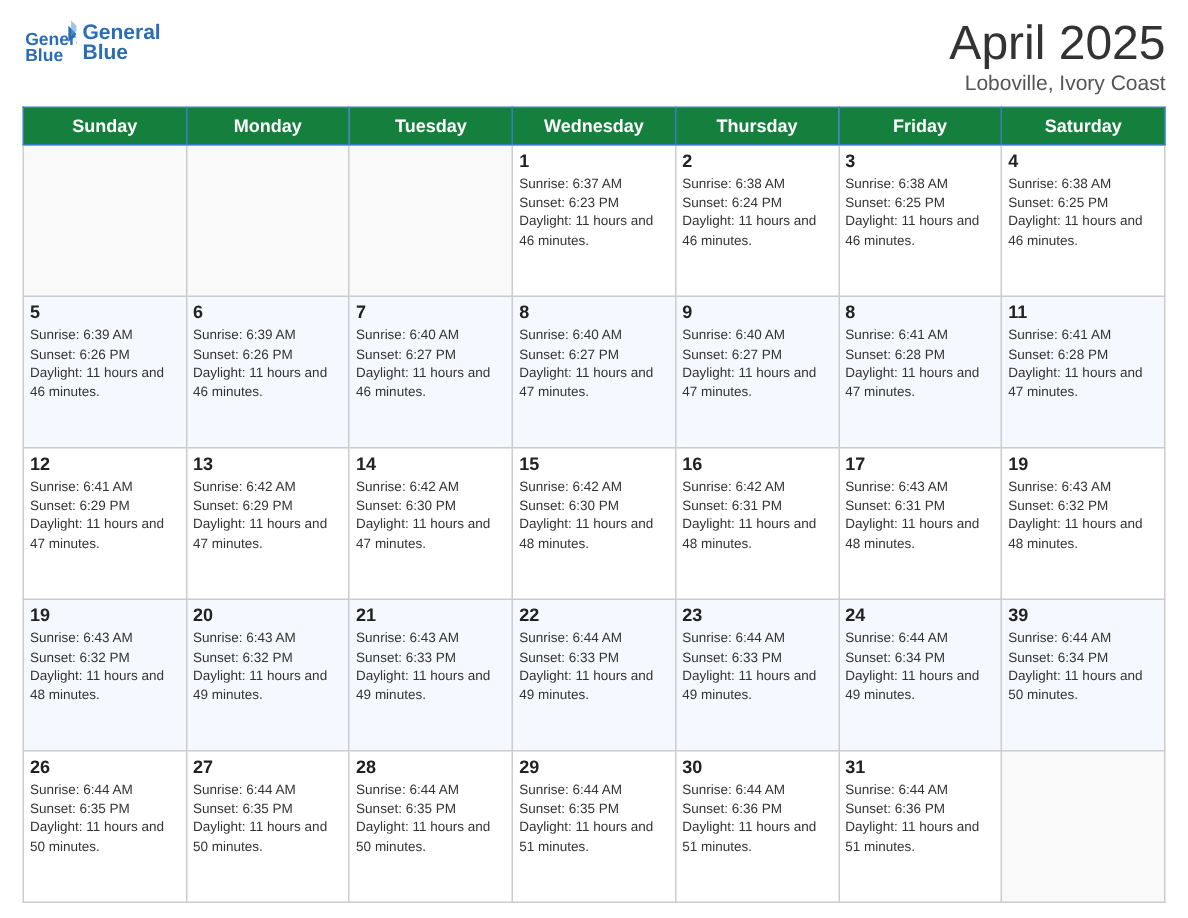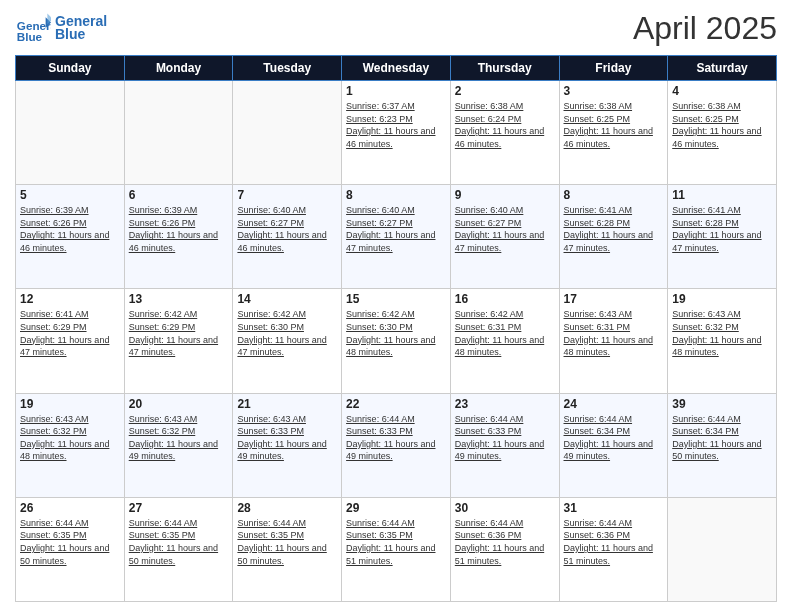--- a/index.html
+++ b/index.html
@@ -53,21 +53,21 @@
       color: #555;
     }
     .calendar {
       flex: 1;
       border: 1px solid #ccc;
       border-collapse: collapse;
       width: 100%;
       table-layout: fixed;
     }
     .calendar th {
-      background-color: #0f172a;
+      background-color: #15803d;
       color: #fff;
       text-align: center;
       font-size: 12px;
       font-weight: bold;
       padding: 5px 3px;
       border: 1px solid #3a7dc5;
     }
     .calendar td {
       vertical-align: top;
       border: 1px solid #ccc;
@@ -87,21 +87,20 @@
     .day-number {
       font-size: 12px;
       font-weight: bold;
       margin-bottom: 2px;
       color: #222;
     }
     .day-info {
       font-size: 9px;
       line-height: 1.4;
       color: #333;
-      text-decoration: underline;
     }
   </style>
 </head>
 <body>
 
 <div class="page">
   <div class="header">
     <div class="logo">
       <svg class="logo-icon" viewBox="0 0 40 40">
         <text x="2" y="22" font-size="13" font-weight="bold" fill="#2a6db5">General</text>
@@ -109,20 +108,21 @@
         <polygon points="34,8 40,14 34,20" fill="#2a6db5"></polygon>
         <polygon points="36,4 42,10 36,16" fill="#5a9fd5" opacity="0.6"></polygon>
       </svg>
       <div class="logo-text">
         <span style="color:#2a6db5;font-size:14px;">General</span>
         <span style="color:#2a6db5;font-size:14px;margin-top:-2px;">Blue</span>
       </div>
     </div>
     <div class="title-block">
       <div class="month-title">April 2025</div>
+      <div class="subtitle">Loboville, Ivory Coast</div>
     </div>
   </div>
 
   <table class="calendar">
     <thead>
       <tr>
           <th>Sunday</th>
           <th>Monday</th>
           <th>Tuesday</th>
           <th>Wednesday</th>

